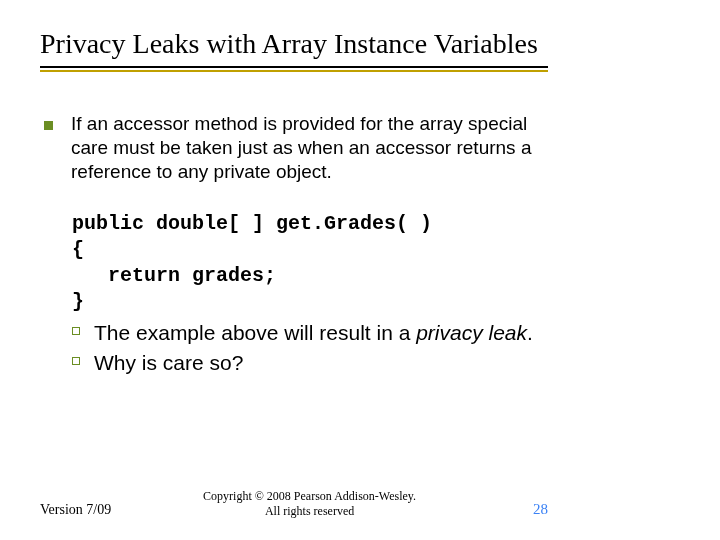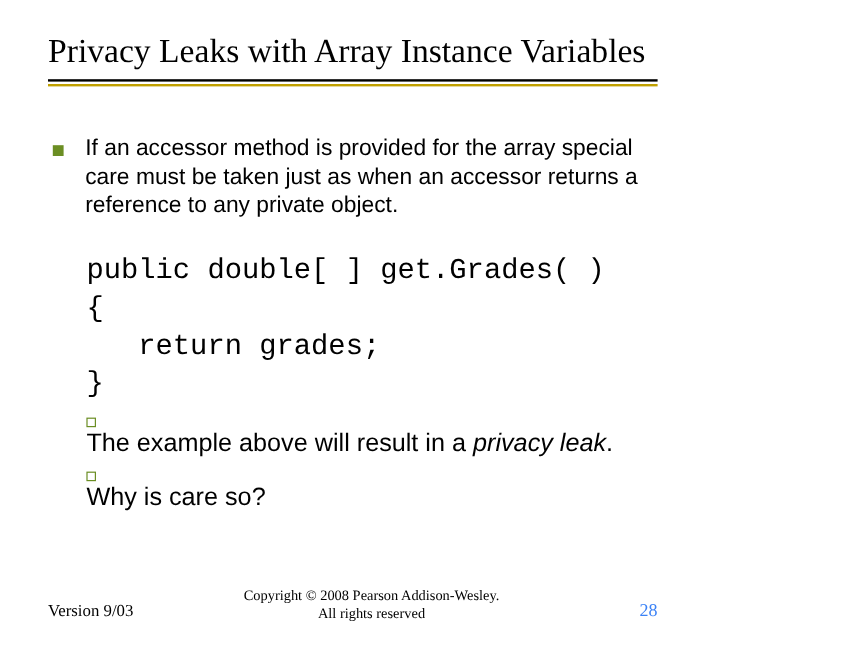--- a/index.html
+++ b/index.html
@@ -53,34 +53,33 @@
     flex: 0 0 auto;
     margin-top: 9px;
     margin-right: 18px;
   }
   .lvl1-text {
     font-size: 19px;
     line-height: 1.25;
   }
   .code-block {
     font-family: "Courier New", Courier, monospace;
-    font-weight: normal;
-    font-size: 24px;
+    font-weight: bold;
+    font-size: 20px;
     line-height: 1.3;
     white-space: pre;
     margin-left: 28px;
     margin-bottom: 4px;
     margin-top: 24px;
   }
   .lvl2 {
     display: flex;
     align-items: flex-start;
     margin-left: 28px;
     margin-top: 2px;
-    flex-direction: column;
   }
   .sq-bullet-sm {
     width: 8px;
     height: 8px;
     border: 1px solid #6b8e23;
     background: transparent;
     flex: 0 0 auto;
     margin-top: 8px;
     margin-right: 14px;
     box-sizing: border-box;
@@ -148,21 +147,21 @@
     </div>
 
     <div class="lvl2">
       <div class="sq-bullet-sm"></div>
       <div class="lvl2-text">Why is care so?</div>
     </div>
 
   </div>
 
   <div class="footer">
-    <div class="version">Version 9/03</div>
+    <div class="version">Version 7/09</div>
     <div class="copyright">
       <div>Copyright © 2008 Pearson Addison-Wesley.</div>
       <div>All rights reserved</div>
     </div>
     <div class="pagenum">28</div>
   </div>
 
 </div>
 
 </body></html>

